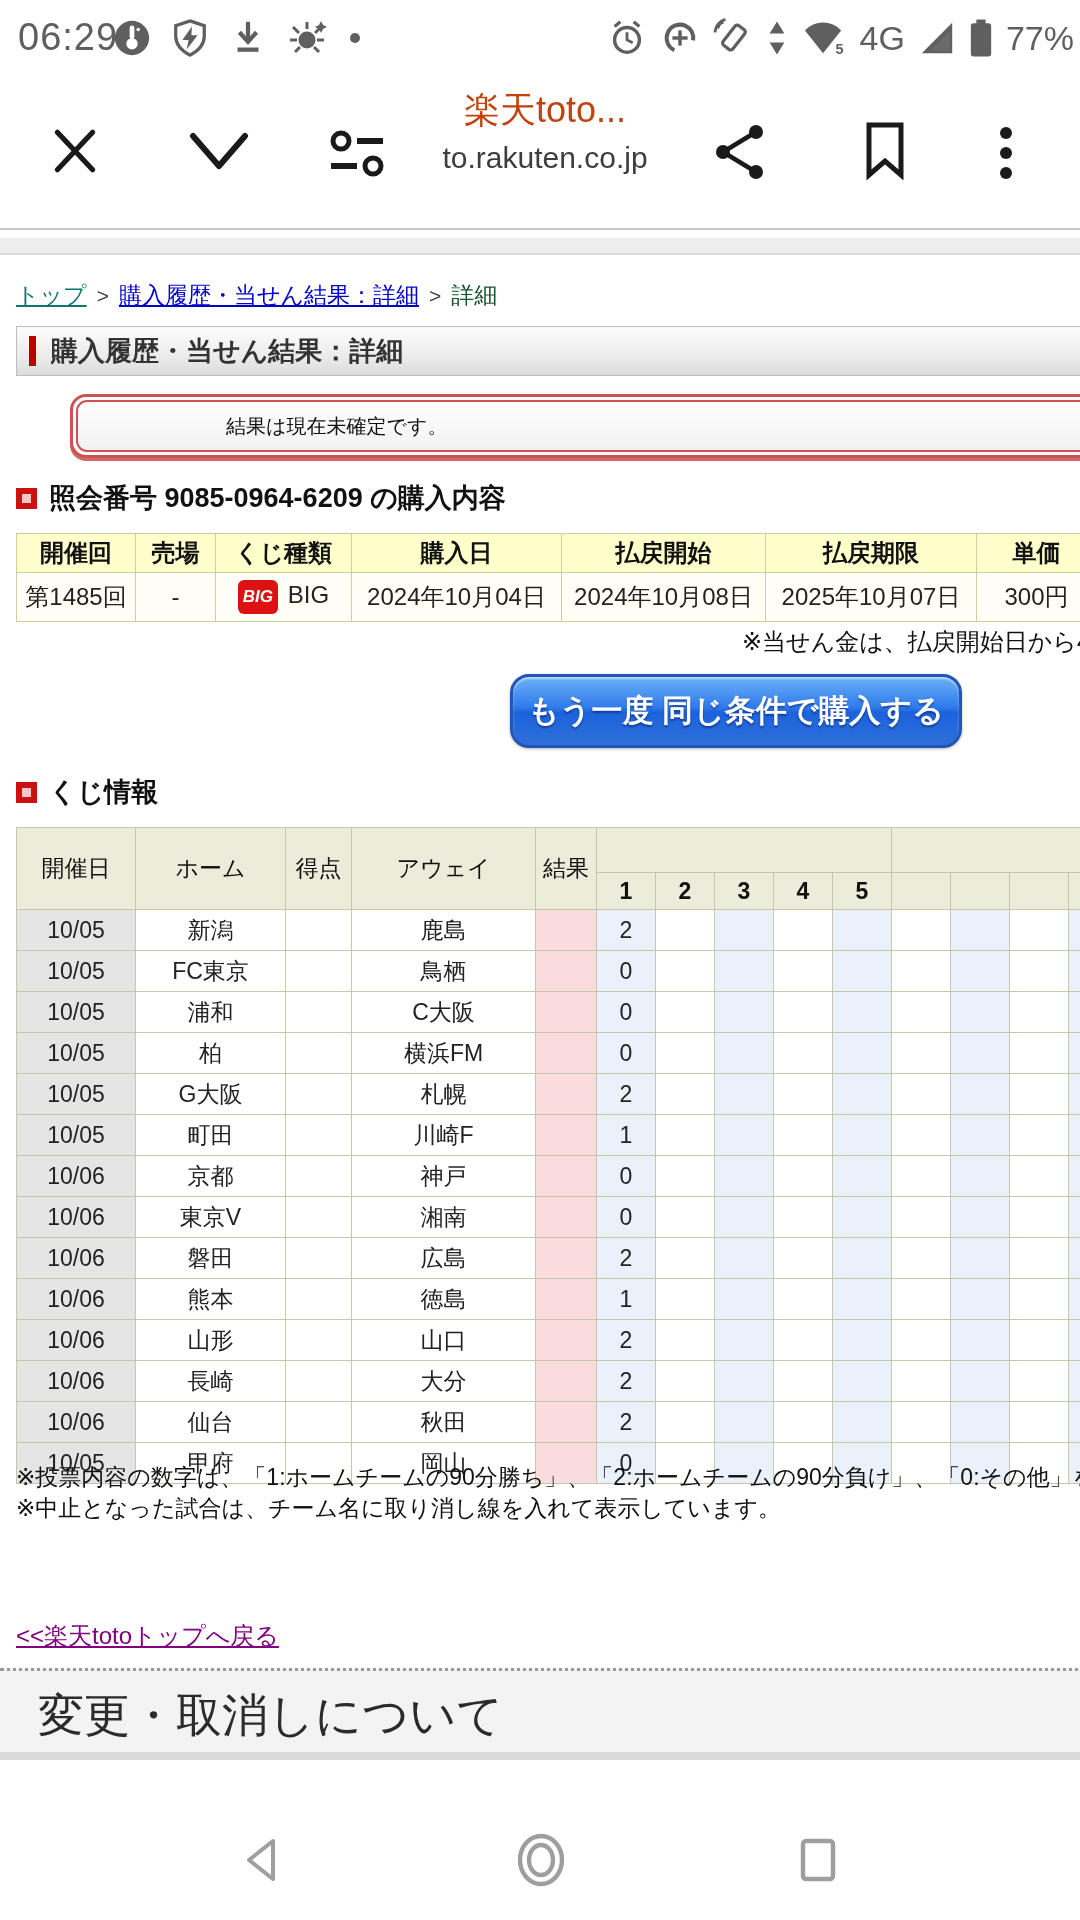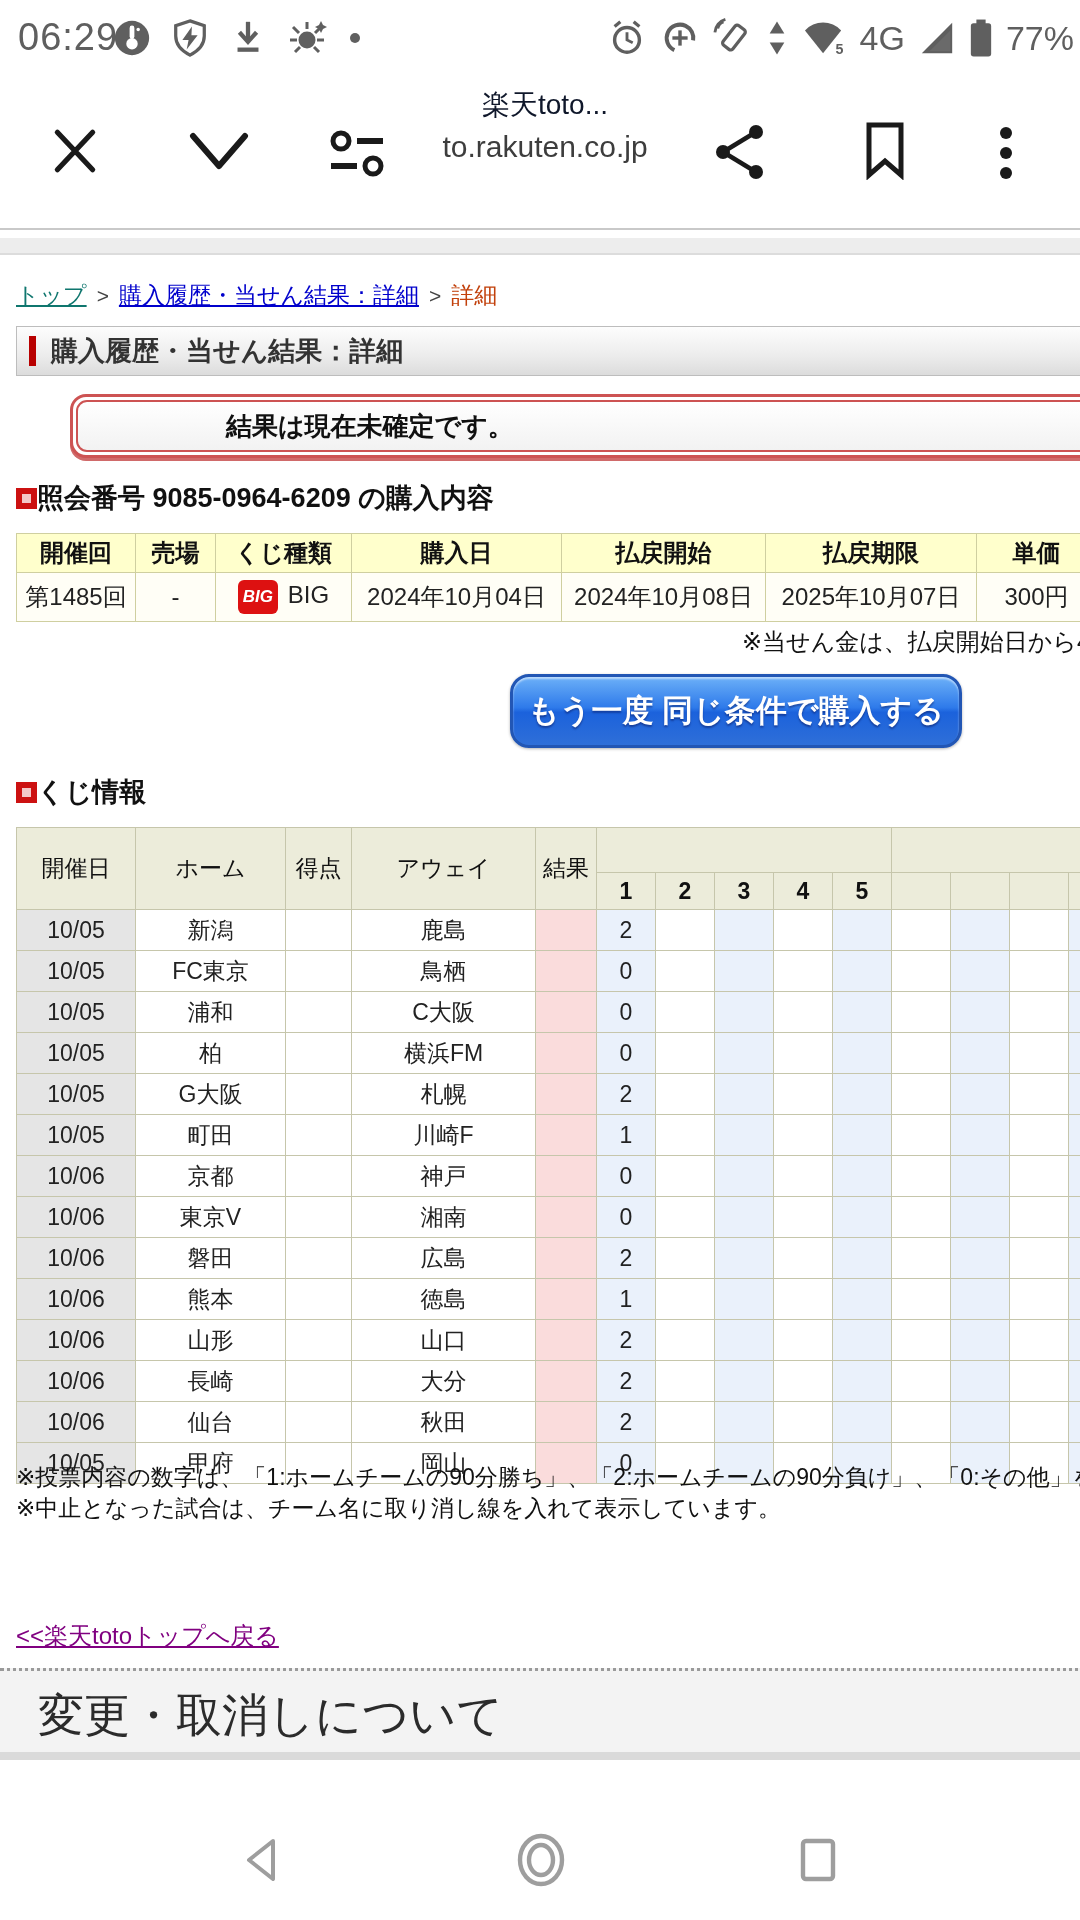--- a/index.html
+++ b/index.html
@@ -14,44 +14,44 @@
   .sb-left{position:absolute;left:112px;top:0;height:76px;display:flex;align-items:center;gap:18px}
   .sb-right{position:absolute;right:6px;top:0;height:76px;display:flex;align-items:center;gap:13px}
   .sb-text{font-size:34px}
   
   .toolbar{position:absolute;top:76px;left:0;width:1080px;height:152px;background:#fff;border-bottom:2px solid #c9c9c9;color:#1d1d1d}
   .tb-btn{position:absolute}
   .tb-close{left:48px;top:48px}
   .tb-chevron{left:186px;top:52px}
   .tb-tune{left:325px;top:48px}
   .tb-titlebox{position:absolute;left:400px;top:10px;width:290px;text-align:center}
-  .tb-title{font-size:28px;color:#0f172a;white-space:nowrap}
+  .tb-title{font-size:36px;color:#c2410c;white-space:nowrap}
   .tb-url{font-size:30px;color:#3d3d3d;margin-top:6px;white-space:nowrap}
   .tb-share{left:712px;top:46px}
   .tb-bookmark{left:860px;top:44px}
   .tb-menu{left:998px;top:48px}
   
   .strip{position:absolute;top:238px;left:0;width:1080px;height:15px;background:#ededed;border-bottom:2px solid #dcdcdc}
   
   .page{position:absolute;top:230px;left:0;width:1470px;height:1690px}
   .breadcrumb{position:absolute;top:50px;left:16px;font-size:23px;white-space:nowrap}
   .bc-link-visited{color:#0f766e;text-decoration:underline}
   .bc-link{color:#0000cc;text-decoration:underline}
-  .bc-text{color:#c2410c}
+  .bc-text{color:#14532d}
   .bc-sep{color:#444;margin:0 10px;font-size:21px}
   .header-bar{position:absolute;top:96px;left:16px;width:1438px;height:50px;box-sizing:border-box;
     background:linear-gradient(#fdfdfd,#ececec 60%,#dcdcdc);border:1px solid #bdbdbd;display:flex;align-items:center}
   .header-accent{width:7px;height:30px;background:#b80000;margin:0 15px 0 12px}
   .header-title{font-size:27px;font-weight:bold;color:#333}
   .alert-outer{position:absolute;top:164px;left:70px;width:1330px;height:64px;box-sizing:border-box;
     border:3px solid #cd5353;border-radius:16px;padding:3px;background:#fff;box-shadow:0 3px 0 #d06a6a}
   .alert-inner{height:100%;box-sizing:border-box;border:2px solid #cd5353;border-radius:11px;
     background:linear-gradient(#ffffff,#f2f2f2);display:flex;align-items:center;padding-left:148px}
-  .alert-text{font-size:26px;font-weight:bold;color:#101010}
-  .section-heading{position:absolute;left:16px;display:flex;align-items:center;gap:0;font-size:27px;font-weight:bold;color:#111;white-space:nowrap}
+  .alert-text{font-size:20px;font-weight:normal;color:#101010}
+  .section-heading{position:absolute;left:16px;display:flex;align-items:center;gap:12px;font-size:27px;font-weight:bold;color:#111;white-space:nowrap}
   #h-purchase{top:250px}
   #h-kuji{top:544px}
   .bullet{width:9px;height:9px;border:6px solid #cc1111;background:#f3c8c8;display:inline-block;flex:none}
   
   #purchase-table{position:absolute;top:303px;left:16px;border-collapse:collapse;table-layout:fixed}
   #purchase-table th{height:36px;background:#ffffcc;font-size:24px;font-weight:bold;border:1px solid #cfcfa0;color:#111}
   #purchase-table td{height:46px;background:#fffef6;font-size:24px;text-align:center;border:1px solid #cfcfa0;color:#222}
   .big-logo{display:inline-block;width:40px;height:34px;background:#dd1111;border-radius:6px;color:#fff;
     font-weight:bold;font-size:17px;line-height:34px;text-align:center;vertical-align:middle;margin-right:10px;font-style:italic}
   .payout-note{position:absolute;top:396px;left:742px;font-size:24px;white-space:nowrap;color:#111}

